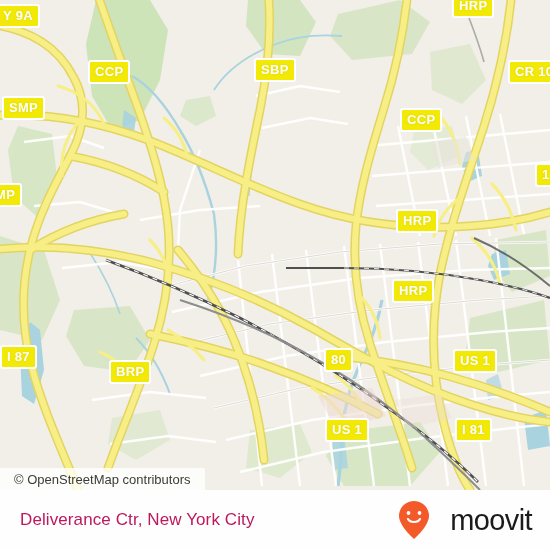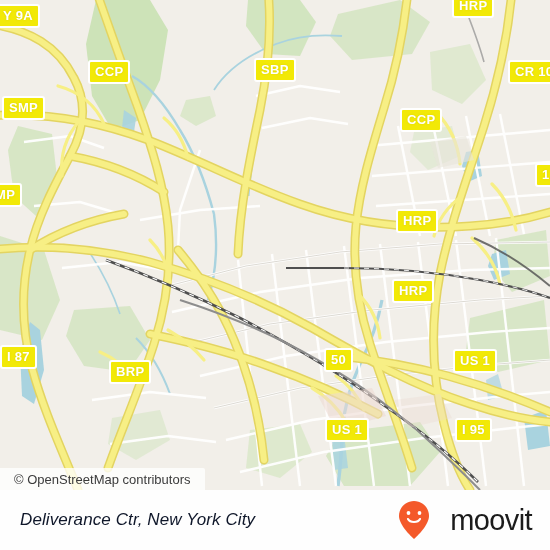--- a/index.html
+++ b/index.html
@@ -68,21 +68,21 @@
     white-space:nowrap;
   }
 
   
   .bottombar{
     position:absolute;left:0;top:490px;width:550px;height:60px;
     background:rgba(255,255,255,.93);
     display:flex;align-items:center;justify-content:space-between;
     box-sizing:border-box;padding:0 18px 0 20px;
   }
-  .place-title{font-size:17px;color:#0f172a;letter-spacing:.1px;white-space:nowrap;font-style:italic;}
+  .place-title{font-size:17px;color:#be185d;letter-spacing:.1px;white-space:nowrap;}
   .brand{display:flex;align-items:center;gap:20px;}
   .brand-text{font-size:29px;color:#1b1b1b;letter-spacing:-.6px;font-weight:normal;line-height:1;}
 </style>
 </head>
 <body>
 
 <div class="screen">
 
   <div class="map">
     <svg width="550" height="490" viewBox="0 0 550 490">
@@ -240,24 +240,24 @@
     <div class="shield" style="left:-12px;top:183px">MP</div>
     <div class="shield" style="left:0px;top:345px">I 87</div>
     <div class="shield" style="left:109px;top:360px">BRP</div>
     <div class="shield" style="left:254px;top:58px">SBP</div>
     <div class="shield" style="left:452px;top:-6px">HRP</div>
     <div class="shield" style="left:508px;top:60px">CR 101</div>
     <div class="shield" style="left:400px;top:108px">CCP</div>
     <div class="shield" style="left:396px;top:209px">HRP</div>
     <div class="shield" style="left:535px;top:163px">1</div>
     <div class="shield" style="left:392px;top:279px">HRP</div>
-    <div class="shield" style="left:324px;top:348px">50</div>
+    <div class="shield" style="left:324px;top:348px">80</div>
     <div class="shield" style="left:453px;top:349px">US 1</div>
     <div class="shield" style="left:325px;top:418px">US 1</div>
-    <div class="shield" style="left:455px;top:418px">I 95</div>
+    <div class="shield" style="left:455px;top:418px">I 81</div>
 
 
     <div class="attribution">© OpenStreetMap contributors</div>
   </div>
 
   <div class="bottombar">
     <div class="place-title">Deliverance Ctr, New York City</div>
     <div class="brand">
       <svg width="32" height="40" viewBox="0 0 32 40">
         <path d="M16 1 C7.7 1 1 7.7 1 16 C1 26 16 39 16 39 C16 39 31 26 31 16 C31 7.7 24.3 1 16 1 Z" fill="#f4592a"></path>

